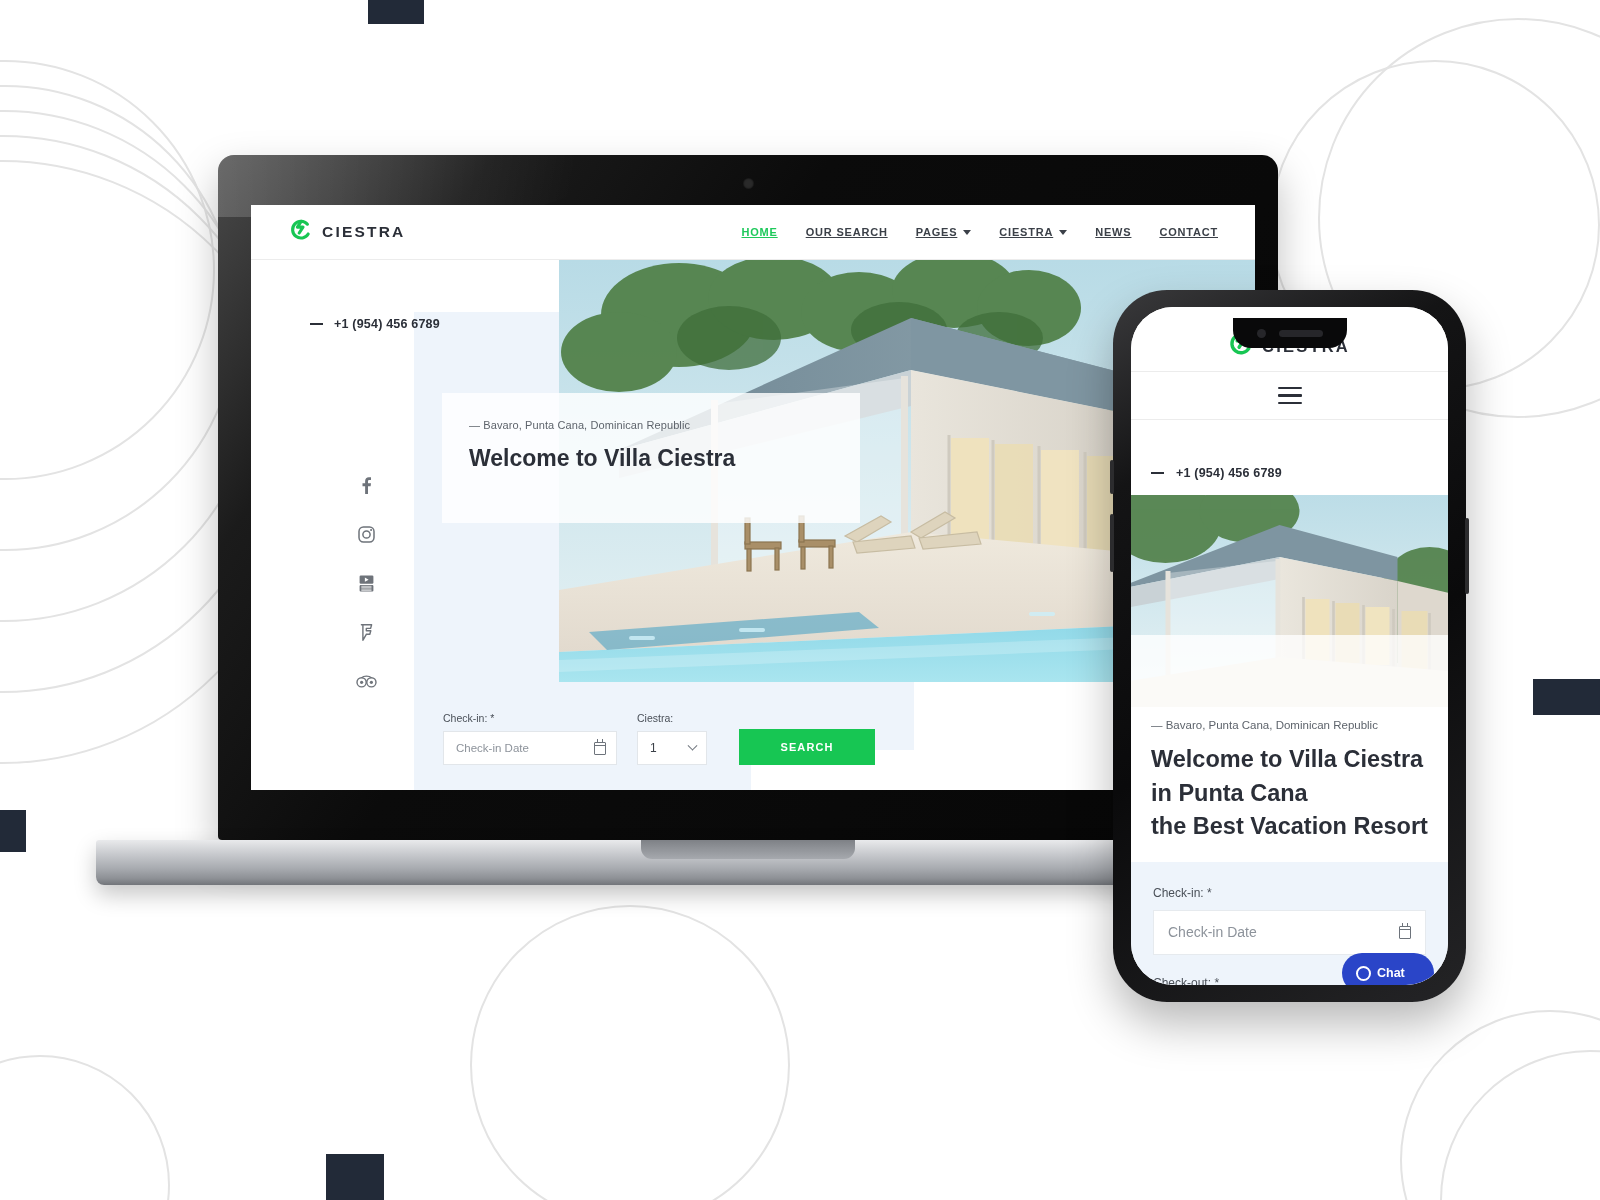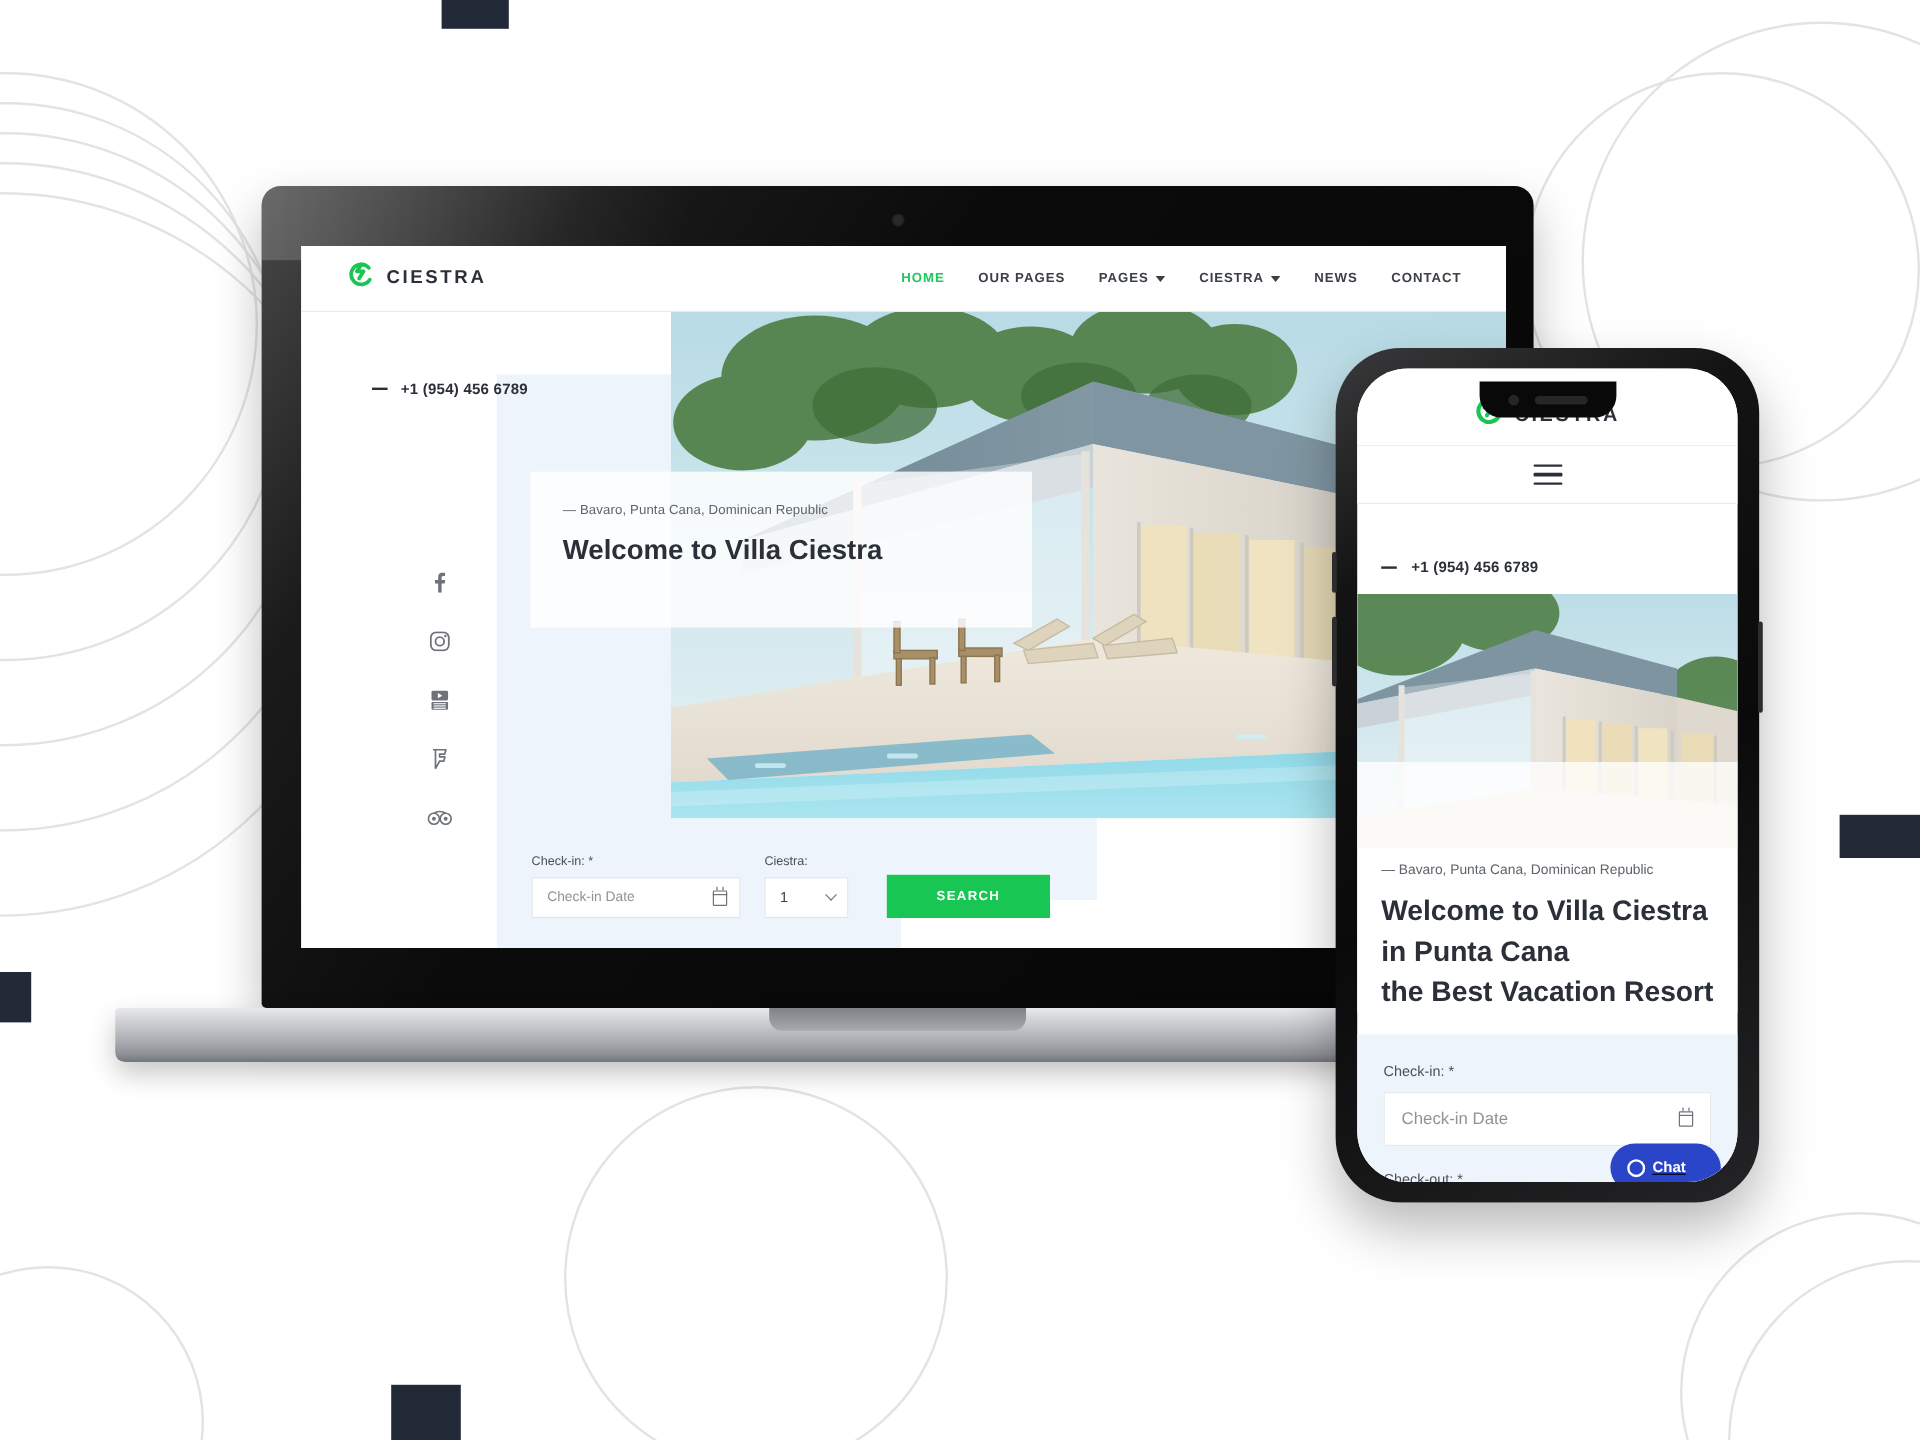--- a/index.html
+++ b/index.html
@@ -53,21 +53,21 @@
   
   .site-header {
     height: 55px; display: flex; align-items: center; justify-content: space-between;
     padding: 0 37px 0 39px; border-bottom: 1px solid #ececec; background: #fff;
   }
   .brand { display: flex; align-items: center; gap: 11px; }
   .brand-name { font-size: 15.5px; font-weight: 700; letter-spacing: 2.2px; color: #2b2f38; }
   .nav { display: flex; align-items: center; gap: 28px; }
   .nav-item {
     font-size: 11px; font-weight: 700; letter-spacing: .8px; color: #3b4048;
-    display: flex; align-items: center; gap: 6px; white-space: nowrap;
+    display: flex; align-items: center; gap: 6px; white-space: nowrap; text-decoration: underline;
   }
   .nav-item.active { color: #1ec95b; }
   .caret { width: 0; height: 0; border-left: 4px solid transparent; border-right: 4px solid transparent;
            border-top: 5px solid #3b4048; }
 
   .site-body { position: relative; height: 530px; background: #fff; }
 
   .phone-row { position: absolute; left: 59px; top: 57px; display: flex; align-items: center; gap: 11px; }
   .dash { width: 13px; height: 2px; background: #2b2f38; }
   .phone-num { font-size: 12.5px; font-weight: 700; color: #2b2f38; letter-spacing: .2px; }
@@ -157,21 +157,21 @@
   .p-hero-text { position: relative; padding: 12px 20px 0 20px; background: #fff; }
   .p-loc { font-size: 11.5px; color: #5e646c; margin-bottom: 12px; }
   .p-title { font-size: 23.5px; line-height: 1.43; font-weight: 700; color: #2b2f38; }
   .p-book { background: #eef4fb; padding: 24px 22px 0 22px; margin-top: 18px; height: 180px; }
   .p-flabel { font-size: 12px; color: #4a5058; margin-bottom: 10px; }
   .p-fbox { position: relative; background: #fff; border: 1px solid #e6eaee; height: 45px;
             display: flex; align-items: center; padding: 0 14px; margin-bottom: 21px; }
   .p-fph { font-size: 14px; color: #8d939b; }
   .chat-pill {
     position: absolute; right: 14px; bottom: -8px; width: 92px; height: 40px; border-radius: 21px;
-    background: #2a45c8; display: flex; align-items: center; gap: 6px; padding-left: 14px; z-index: 7; text-decoration: underline;
+    background: #2a45c8; display: flex; align-items: center; gap: 6px; padding-left: 14px; z-index: 7;
   }
   .chat-ic { width: 15px; height: 15px; border: 2px solid #fff; border-radius: 50%; }
   .chat-lbl { font-size: 12.5px; color: #fff; font-weight: 600; }
 </style>
 </head>
 <body>
 
 <div id="stage">
 
   <div class="ring" style="left:-205px;top:60px;width:420px;height:420px;"></div>
@@ -209,21 +209,21 @@
               <path d="M11.2 2.3 7.4 8.1h5.6L9.2 14" fill="none" stroke="#17c653" stroke-width="3.1" stroke-linecap="round" stroke-linejoin="round"></path>
             </svg>
           </span>
           <span class="brand-name">CIESTRA</span>
         </div>
         <div class="nav">
           <div class="nav-item active">
             <span>HOME</span>
           </div>
           <div class="nav-item">
-            <span>OUR PAGES</span>
+            <span>OUR SEARCH</span>
           </div>
           <div class="nav-item">
             <span>PAGES</span>
             <span class="caret"></span>
           </div>
           <div class="nav-item">
             <span>CIESTRA</span>
             <span class="caret"></span>
           </div>
           <div class="nav-item">

